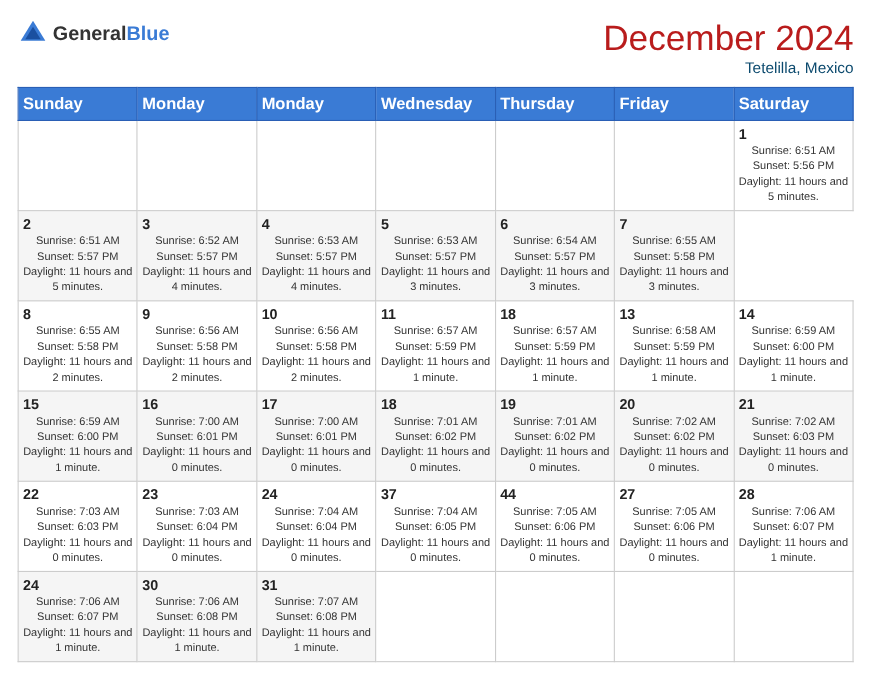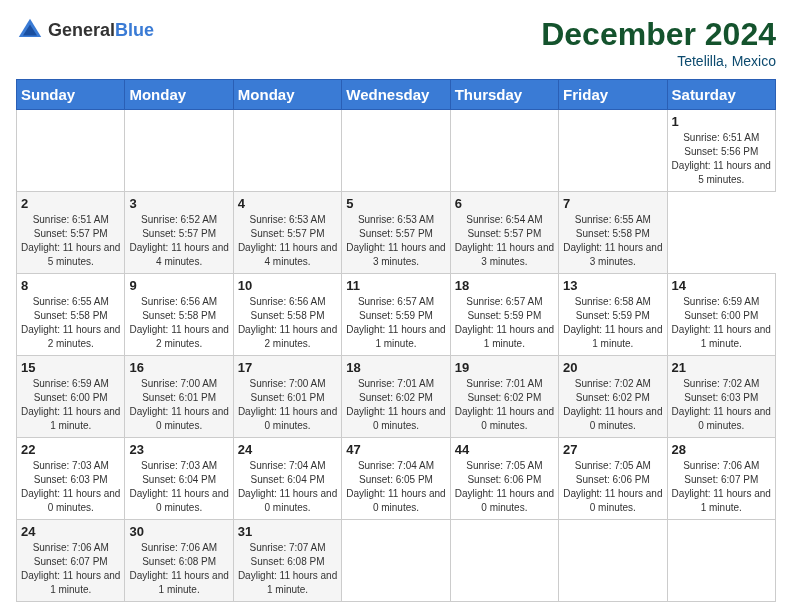--- a/index.html
+++ b/index.html
@@ -33,22 +33,22 @@
     }
     .logo-icon {
       width: 28px;
       height: 28px;
     }
     .title-block {
       text-align: right;
     }
     .month-title {
       font-size: 32px;
-      font-weight: bold;
-      color: #14532d;
+      font-weight: normal;
+      color: #b91c1c;
     }
     .location-title {
       font-size: 14px;
       color: #0c4a6e;
     }
     table {
       width: 100%;
       border-collapse: collapse;
       font-size: 11px;
     }
@@ -226,21 +226,21 @@
         </td>
         <td>
           <span class="day-num">23</span>
           <div class="day-detail">Sunrise: 7:03 AM<br>Sunset: 6:04 PM<br>Daylight: 11 hours and 0 minutes.</div>
         </td>
         <td>
           <span class="day-num">24</span>
           <div class="day-detail">Sunrise: 7:04 AM<br>Sunset: 6:04 PM<br>Daylight: 11 hours and 0 minutes.</div>
         </td>
         <td>
-          <span class="day-num">47</span>
+          <span class="day-num">37</span>
           <div class="day-detail">Sunrise: 7:04 AM<br>Sunset: 6:05 PM<br>Daylight: 11 hours and 0 minutes.</div>
         </td>
         <td>
           <span class="day-num">44</span>
           <div class="day-detail">Sunrise: 7:05 AM<br>Sunset: 6:06 PM<br>Daylight: 11 hours and 0 minutes.</div>
         </td>
         <td>
           <span class="day-num">27</span>
           <div class="day-detail">Sunrise: 7:05 AM<br>Sunset: 6:06 PM<br>Daylight: 11 hours and 0 minutes.</div>
         </td>

